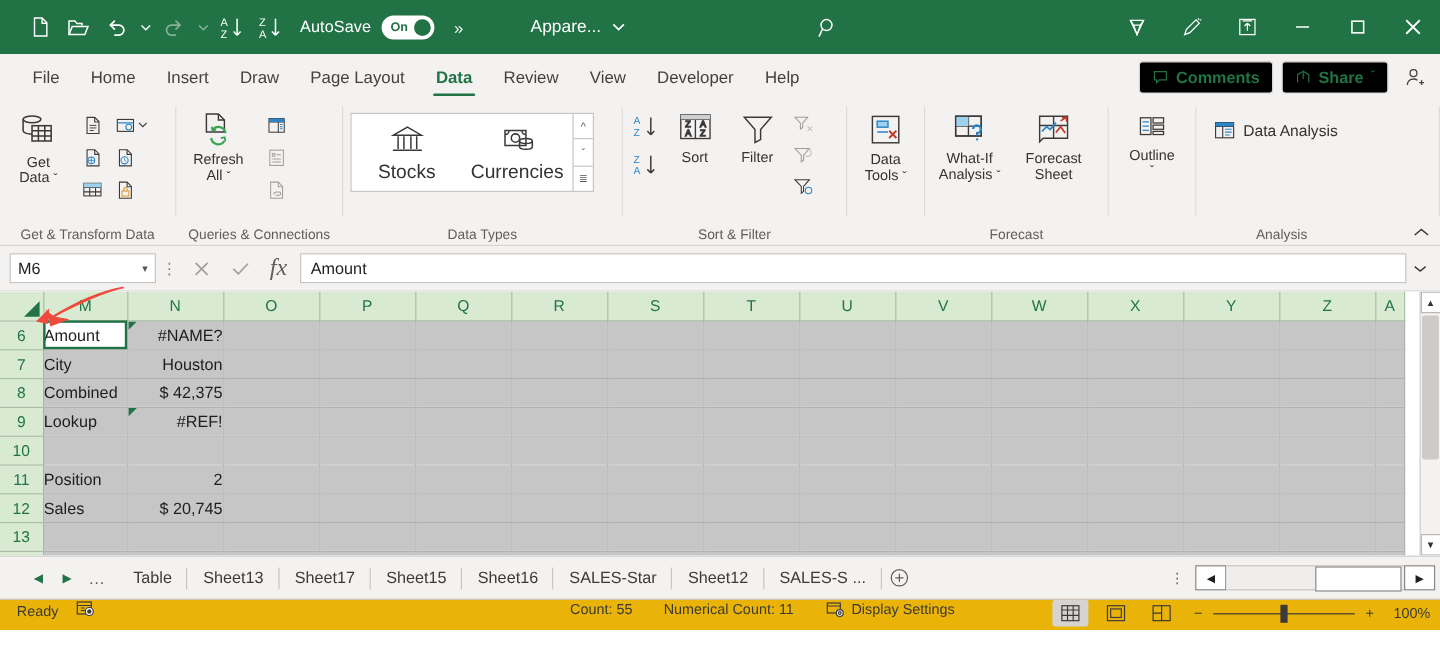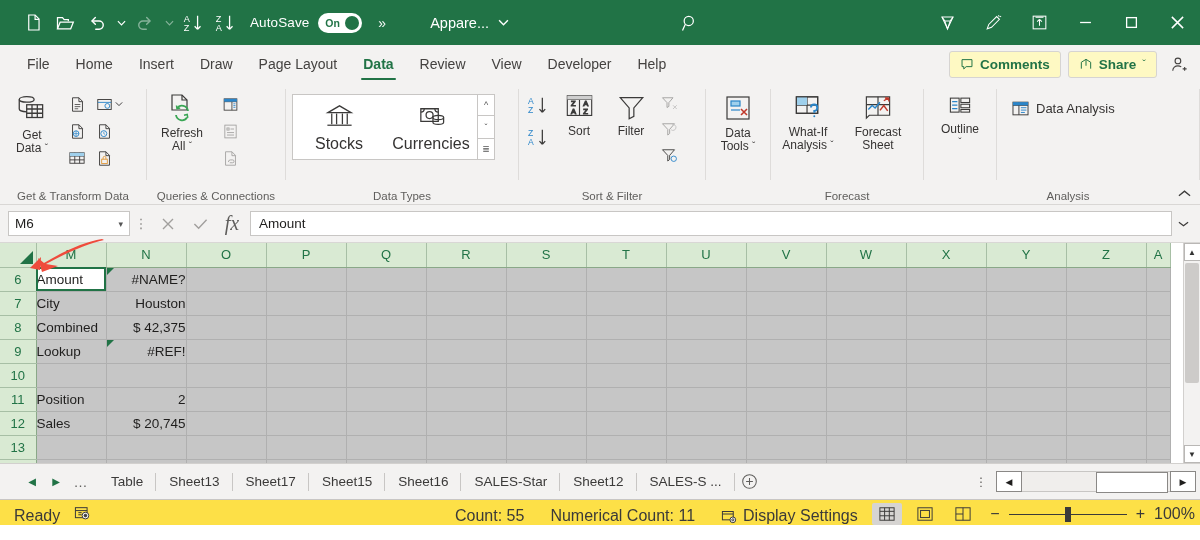--- a/index.html
+++ b/index.html
@@ -31,21 +31,21 @@
   .toggle {
     width: 44px; height: 20px; border-radius: 10px; background: #ffffff;
     display: flex; align-items: center; position: relative;
   }
   .toggle .on-text { font-size: 10.5px; color: #217346; margin-left: 7px; font-weight: bold; }
   .toggle .knob {
     position: absolute; right: 3px; top: 3px;
     width: 14px; height: 14px; border-radius: 50%; background: #217346;
   }
   .chev-more { font-size: 14px; margin-left: 14px; opacity: .95; }
-  .filename { margin-left: 44px; display: flex; align-items: center; gap: 9px; font-size: 14.5px; }
+  .filename { margin-left: 56px; display: flex; align-items: center; gap: 9px; font-size: 14.5px; }
   .search-btn { position: absolute; left: 676px; top: 9px; width: 28px; height: 28px;
      display:flex; align-items:center; justify-content:center; }
   .win-right { position: absolute; right: 0; top: 0; height: 45px; display: flex; align-items: center; }
   .win-btn { width: 46px; height: 45px; display: flex; align-items: center; justify-content: center; }
 
   
   .tabstrip {
     height: 38px; background: #f3f2f1; display: flex; align-items: center;
     position: relative; padding-left: 14px;
   }
@@ -53,21 +53,21 @@
     font-size: 14px; color: #444240; padding: 0 13px; height: 34px;
     line-height: 34px; border-radius: 3px; position: relative; white-space: nowrap;
   }
   .tab.active { color: #217346; font-weight: bold; }
   .tab.active::after {
     content:''; position: absolute; left: 11px; right: 11px; bottom: 1px;
     height: 2.5px; background: #217346; border-radius: 2px;
   }
   .tab-right { position: absolute; right: 6px; display: flex; align-items: center; gap: 7px; }
   .pill {
-    height: 27px; border: 1px solid #d6d4d2; background: #fef9c3; border-radius: 3px;
+    height: 27px; border: 1px solid #d6d4d2; background: #000000; border-radius: 3px;
     display: flex; align-items: center; gap: 6px; padding: 0 10px;
     font-size: 13.5px; color: #217346; font-weight: bold;
   }
   .pill .pc { font-weight: bold; }
   .icon-sq { width: 30px; height: 28px; display:flex; align-items:center; justify-content:center; }
 
   
   .ribbon {
     height: 122px; background: #f3f2f1; position: relative;
     border-bottom: 1px solid #d9d7d5; display: flex;
@@ -188,26 +188,26 @@
   .sheet-right { position: absolute; right: 4px; display: flex; align-items: center; gap: 6px; }
   .hdots { width: 18px; text-align: center; color: #5f5e5c; font-size: 12px; }
   .hscroll { display: flex; align-items: center; }
   .hs-arrow { width: 26px; height: 21px; border: 1px solid #8a8886; background: #fff;
      display:flex; align-items:center; justify-content:center; font-size: 9px; color:#1f1e1d; }
   .hs-track { width: 148px; height: 21px; background: #f0eeec; border-top:1px solid #c8c6c4; border-bottom:1px solid #c8c6c4;}
   .hs-thumb { width: 72px; height: 21px; background: #fff; border: 1px solid #8a8886; margin-left: 74px;}
 
   
   .statusbar {
-    height: 26px; background: #fde047; border-top: 1px solid #c8c6c4;
-    display: flex; align-items: flex-end; font-size: 16px; color: #3b3a39;
+    height: 26px; background: #eab308; border-top: 1px solid #c8c6c4;
+    display: flex; align-items: flex-start; font-size: 12px; color: #3b3a39;
     padding: 0 6px 0 14px; position: relative;
   }
   .status-left { display: flex; align-items: center; gap: 14px; }
-  .status-mid { position: absolute; left: 455px; display: flex; align-items: center; gap: 26px; }
+  .status-mid { position: absolute; left: 475px; display: flex; align-items: center; gap: 26px; }
   .status-right { position: absolute; right: 8px; display: flex; align-items: center; gap: 8px; }
   .viewbtn { width: 30px; height: 22px; display: flex; align-items: center; justify-content: center; border-radius: 2px; }
   .viewbtn.sel { background: #d6d4d2; }
   .zoomrow { display: flex; align-items: center; gap: 9px; margin-left: 4px; }
   .zslider { width: 118px; height: 16px; position: relative; display: flex; align-items: center; }
   .zslider .line { width: 118px; height: 1px; background: #3b3a39; }
   .zslider .knob { position: absolute; left: 56px; width: 6px; height: 15px; background: #3b3a39; }
   .zpct { width: 38px; text-align: right; }
 
   

